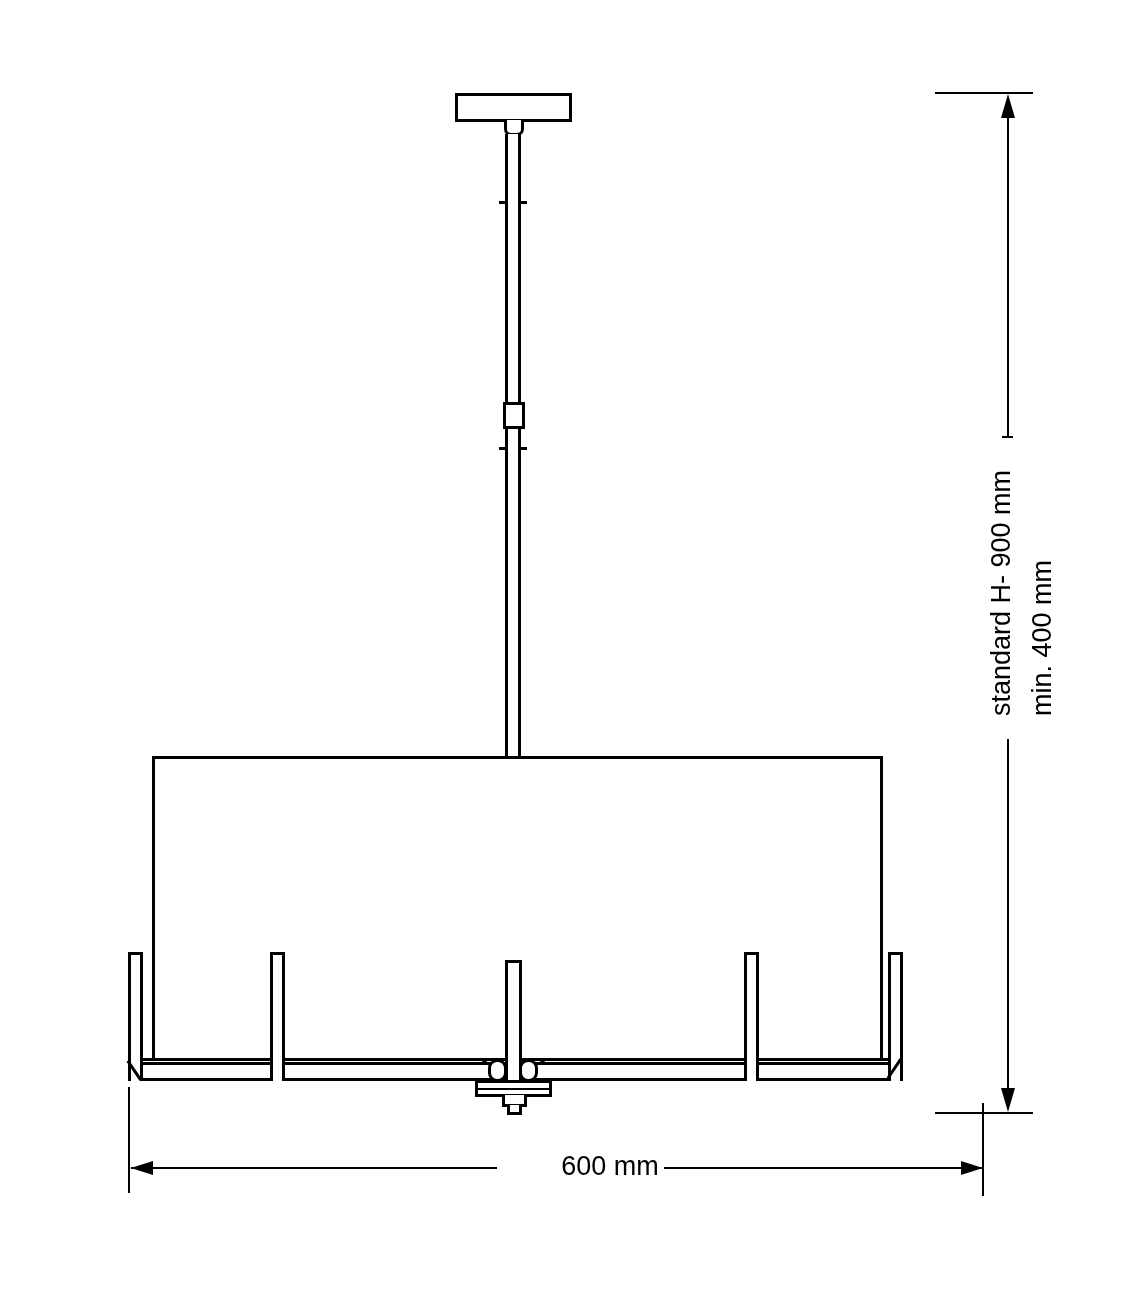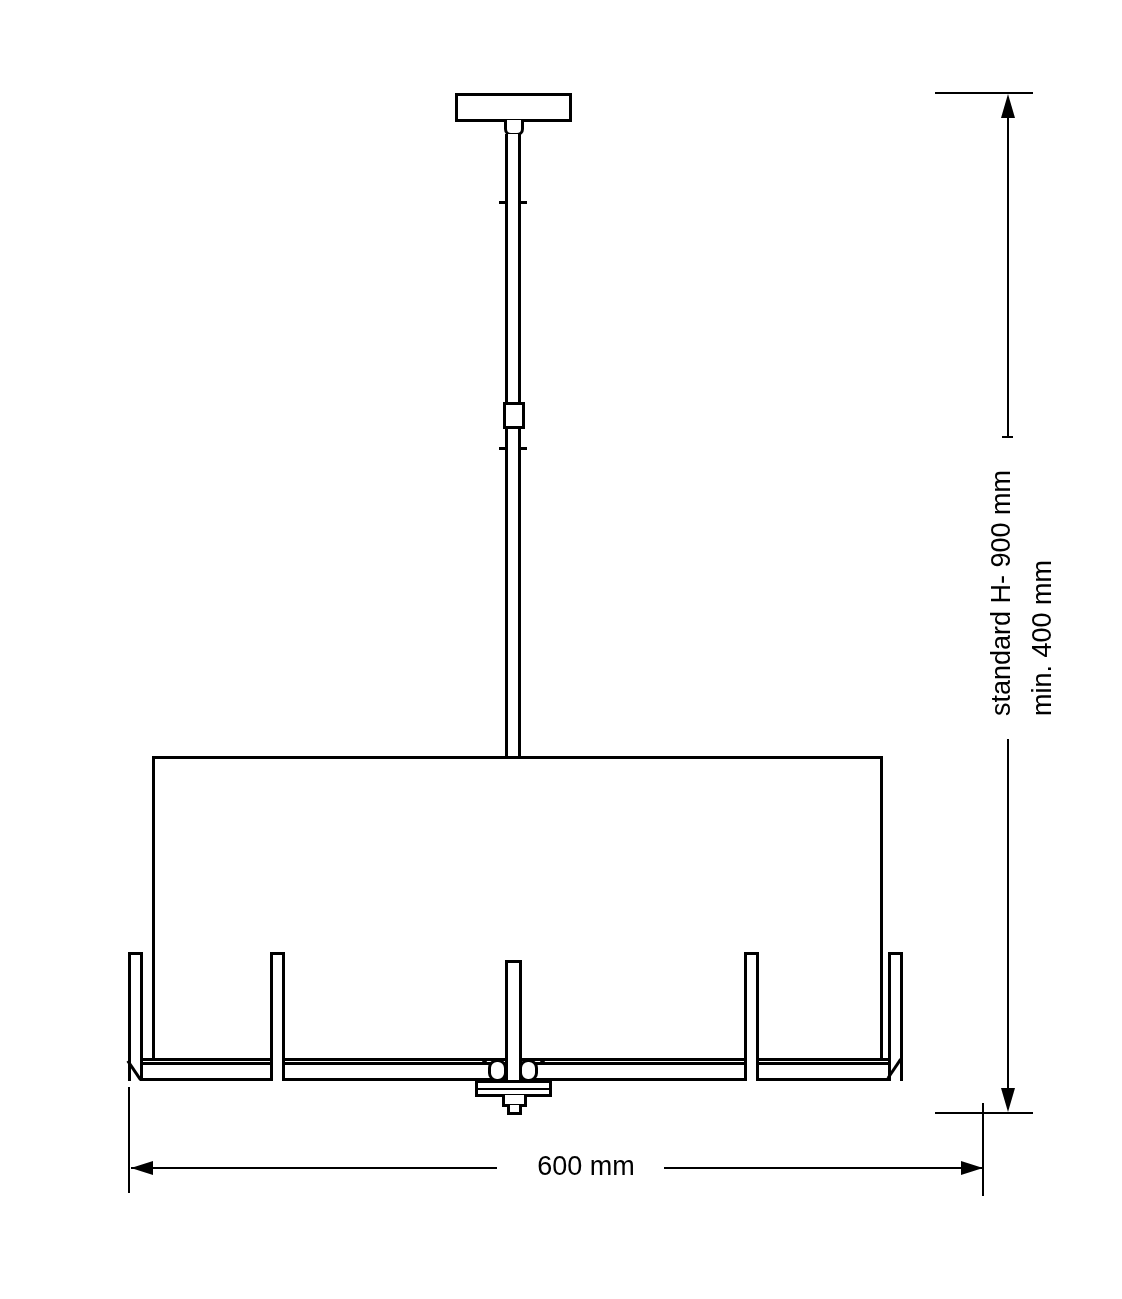--- a/index.html
+++ b/index.html
@@ -90,18 +90,18 @@
     <div class="dim-label rot" style="left:988px;top:716px;">standard H- 900 mm</div>
     <div class="dim-label rot" style="left:1029px;top:716px;">min. 400 mm</div>
   </div>
 
   <div>
     <div class="dim-line" style="left:128px;top:1087px;width:2px;height:106px;"></div>
     <div class="dim-line" style="left:982px;top:1103px;width:2px;height:93px;"></div>
 
     <div class="arrow arrow-left" style="left:131px;top:1161px;"></div>
     <div class="dim-line" style="left:131px;top:1167px;width:366px;height:2px;"></div>
-    <div class="dim-label" style="left:526px;top:1153px;width:120px;text-align:center;">600 mm</div>
+    <div class="dim-label" style="left:550px;top:1153px;width:120px;text-align:center;">600 mm</div>
     <div class="dim-line" style="left:664px;top:1167px;width:319px;height:2px;"></div>
     <div class="arrow arrow-right" style="left:961px;top:1161px;"></div>
   </div>
 
 </div>
 
 </body></html>

